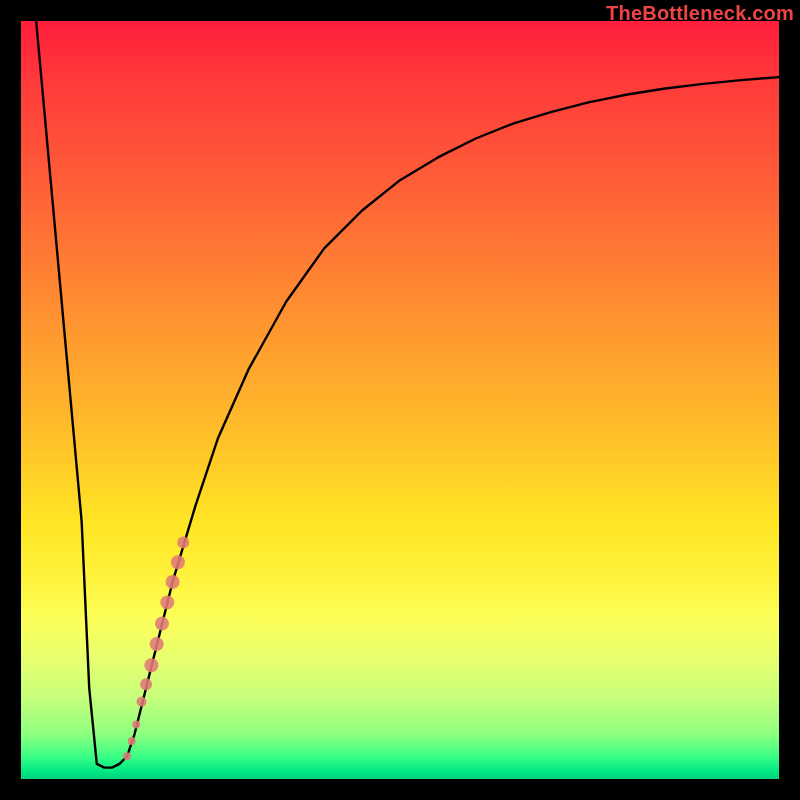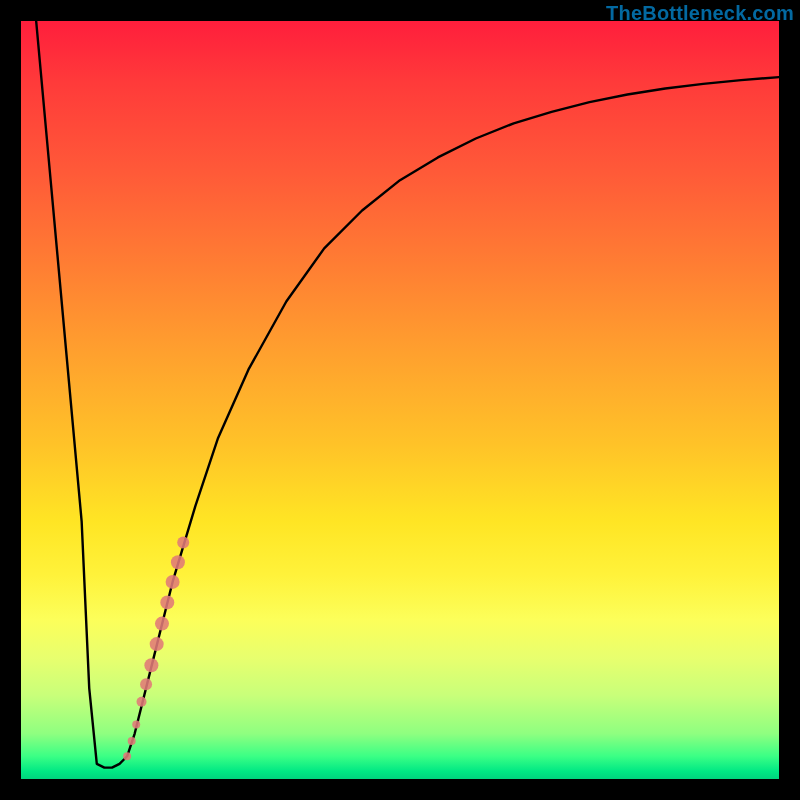--- a/index.html
+++ b/index.html
@@ -41,21 +41,21 @@
       #00e884 99%,
       #00d47e 100%
     );
   }
   .watermark {
     position: absolute;
     top: 2px;
     right: 6px;
     font-size: 20px;
     font-weight: 600;
-    color: #0369a1;
+    color: #ef4444;
     letter-spacing: 0.2px;
     user-select: none;
   }
   svg.curve {
     position: absolute;
     left: 0;
     top: 0;
     width: 758px;
     height: 758px;
     overflow: visible;

